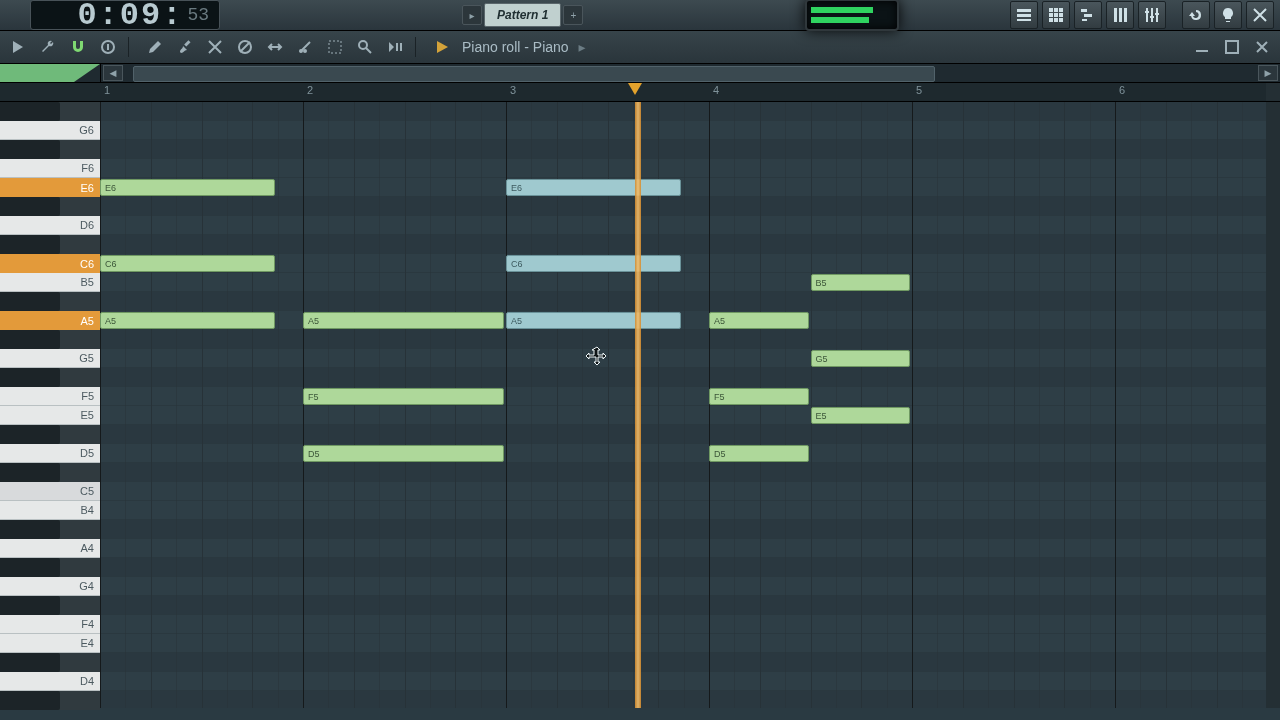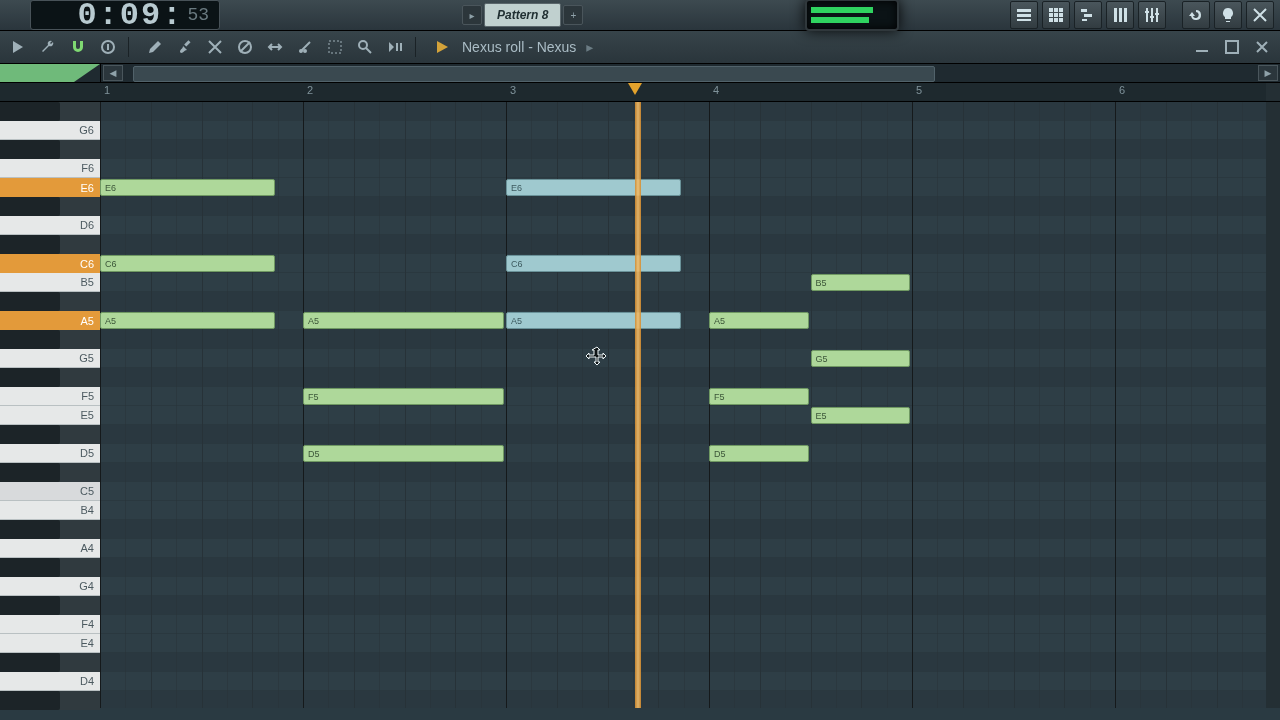--- a/index.html
+++ b/index.html
@@ -64,21 +64,21 @@
 <body>
 
 <div id="topbar">
   <div id="time-box">
     <span id="time-main">0:09:</span>
     <span id="time-cents">53</span>
   </div>
 
   <div id="pattern-wrap">
     <div class="mini-btn">▸</div>
-    <div id="pattern-lcd">Pattern 8</div>
+    <div id="pattern-lcd">Pattern 1</div>
     <div class="mini-btn">+</div>
   </div>
 
   <div id="meter-wrap">
     <div class="meter-bar" style="top:6px;left:4px;width:62px"></div>
     <div class="meter-bar" style="top:16px;left:4px;width:58px"></div>
   </div>
 
   <div id="icon-strip">
     <div class="top-icon">
@@ -217,21 +217,21 @@
         <path d="M2 3l5 5-5 5zM9 4h2v8H9zM13 4h2v8h-2z"></path>
       </svg>
     </div>
   <div class="vsep"></div>
   <div class="tool-icon" id="pr-play">
       <svg viewBox="0 0 16 16">
         <path d="M3 2l11 6-11 6z"></path>
       </svg>
     </div>
   <div id="pr-title">
-    <span>Nexus roll - Nexus</span>
+    <span>Piano roll - Piano</span>
     <span style="margin-left:6px;color:#6b7c84">▸</span>
   </div>
   <div id="win-ctl">
     <div class="tool-icon">
         <svg viewBox="0 0 16 16">
           <rect x="2" y="11" width="12" height="2"></rect>
         </svg>
       </div>
     <div class="tool-icon">
         <svg viewBox="0 0 16 16">

